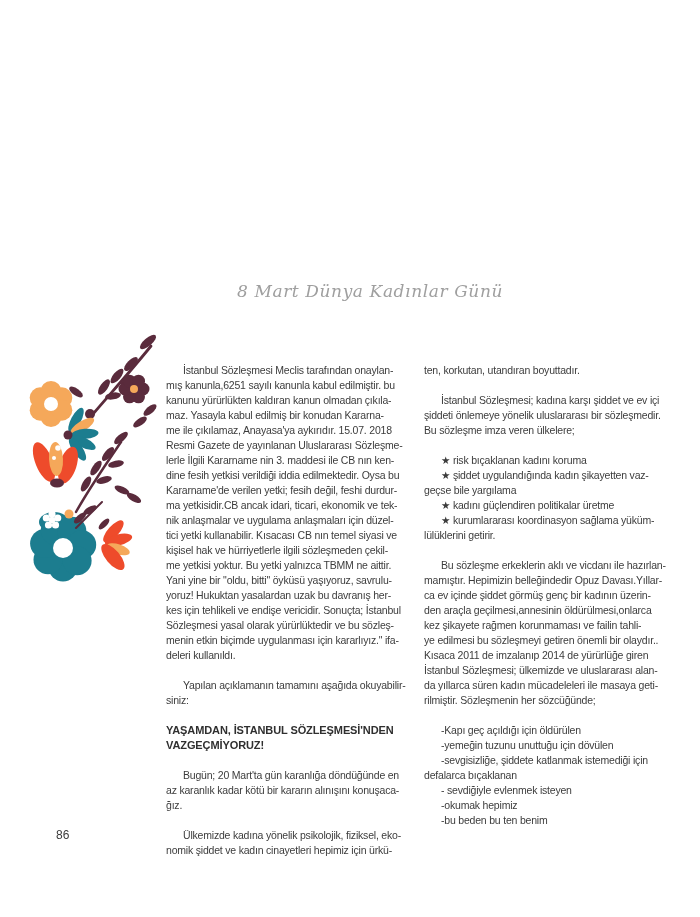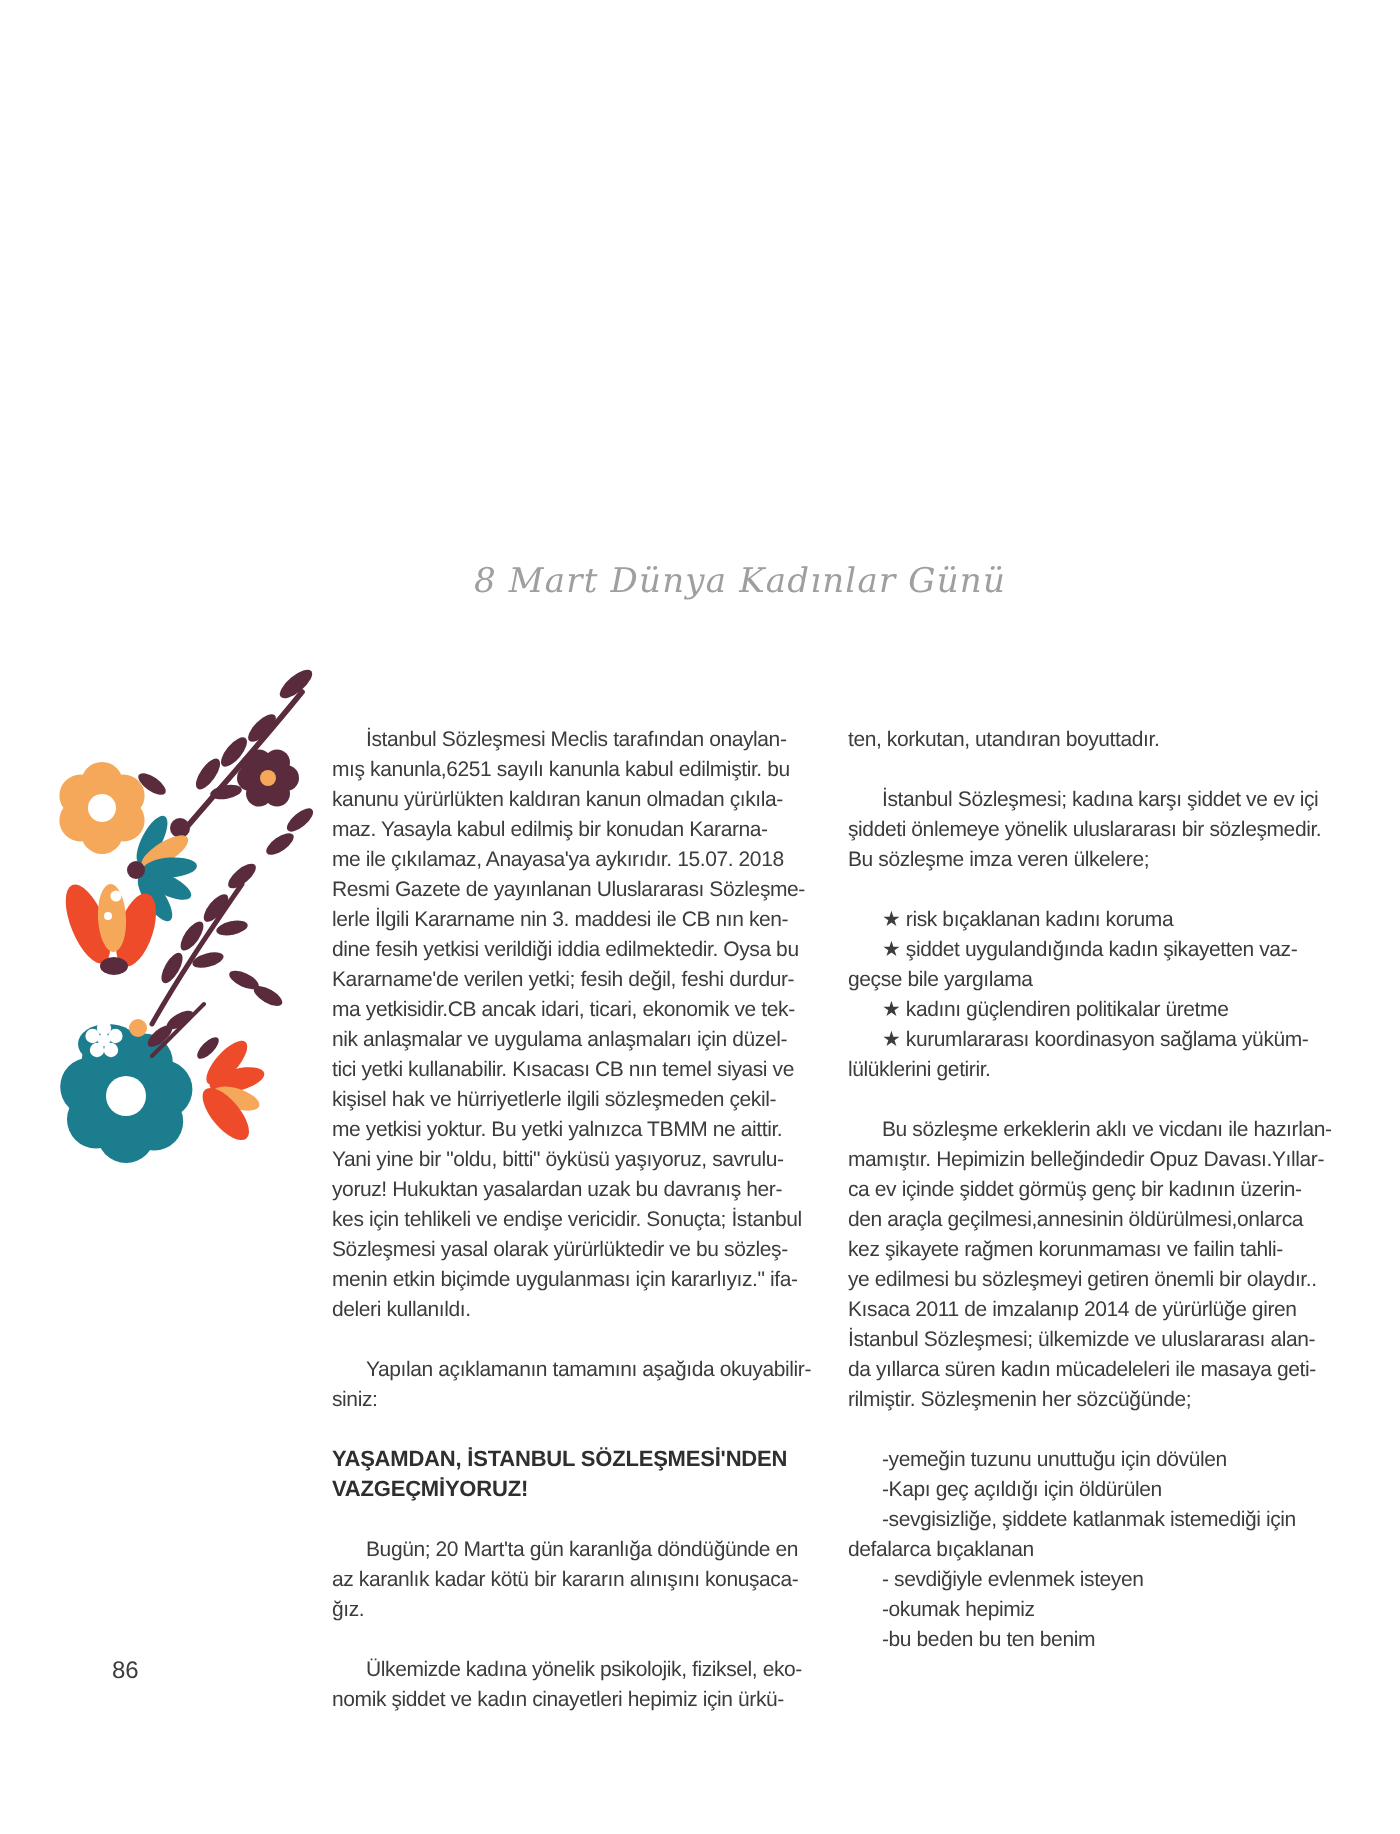--- a/index.html
+++ b/index.html
@@ -190,22 +190,22 @@
 mamıştır. Hepimizin belleğindedir Opuz Davası.Yıllar-
 ca ev içinde şiddet görmüş genç bir kadının üzerin-
 den araçla geçilmesi,annesinin öldürülmesi,onlarca
 kez şikayete rağmen korunmaması ve failin tahli-
 ye edilmesi bu sözleşmeyi getiren önemli bir olaydır..
 Kısaca 2011 de imzalanıp 2014 de yürürlüğe giren
 İstanbul Sözleşmesi; ülkemizde ve uluslararası alan-
 da yıllarca süren kadın mücadeleleri ile masaya geti-
 rilmiştir. Sözleşmenin her sözcüğünde;</p>
       <div class="group last">
+        <p class="item">-Kapı geç açıldığı için öldürülen</p>
         <p class="item">-yemeğin tuzunu unuttuğu için dövülen</p>
-        <p class="item">-Kapı geç açıldığı için öldürülen</p>
         <p class="item">-sevgisizliğe, şiddete katlanmak istemediği için
 defalarca bıçaklanan</p>
         <p class="item">- sevdiğiyle evlenmek isteyen</p>
         <p class="item">-okumak hepimiz</p>
         <p class="item">-bu beden bu ten benim</p>
       </div>
     </div>
   </main>
 
   <div class="page-number">86</div>

